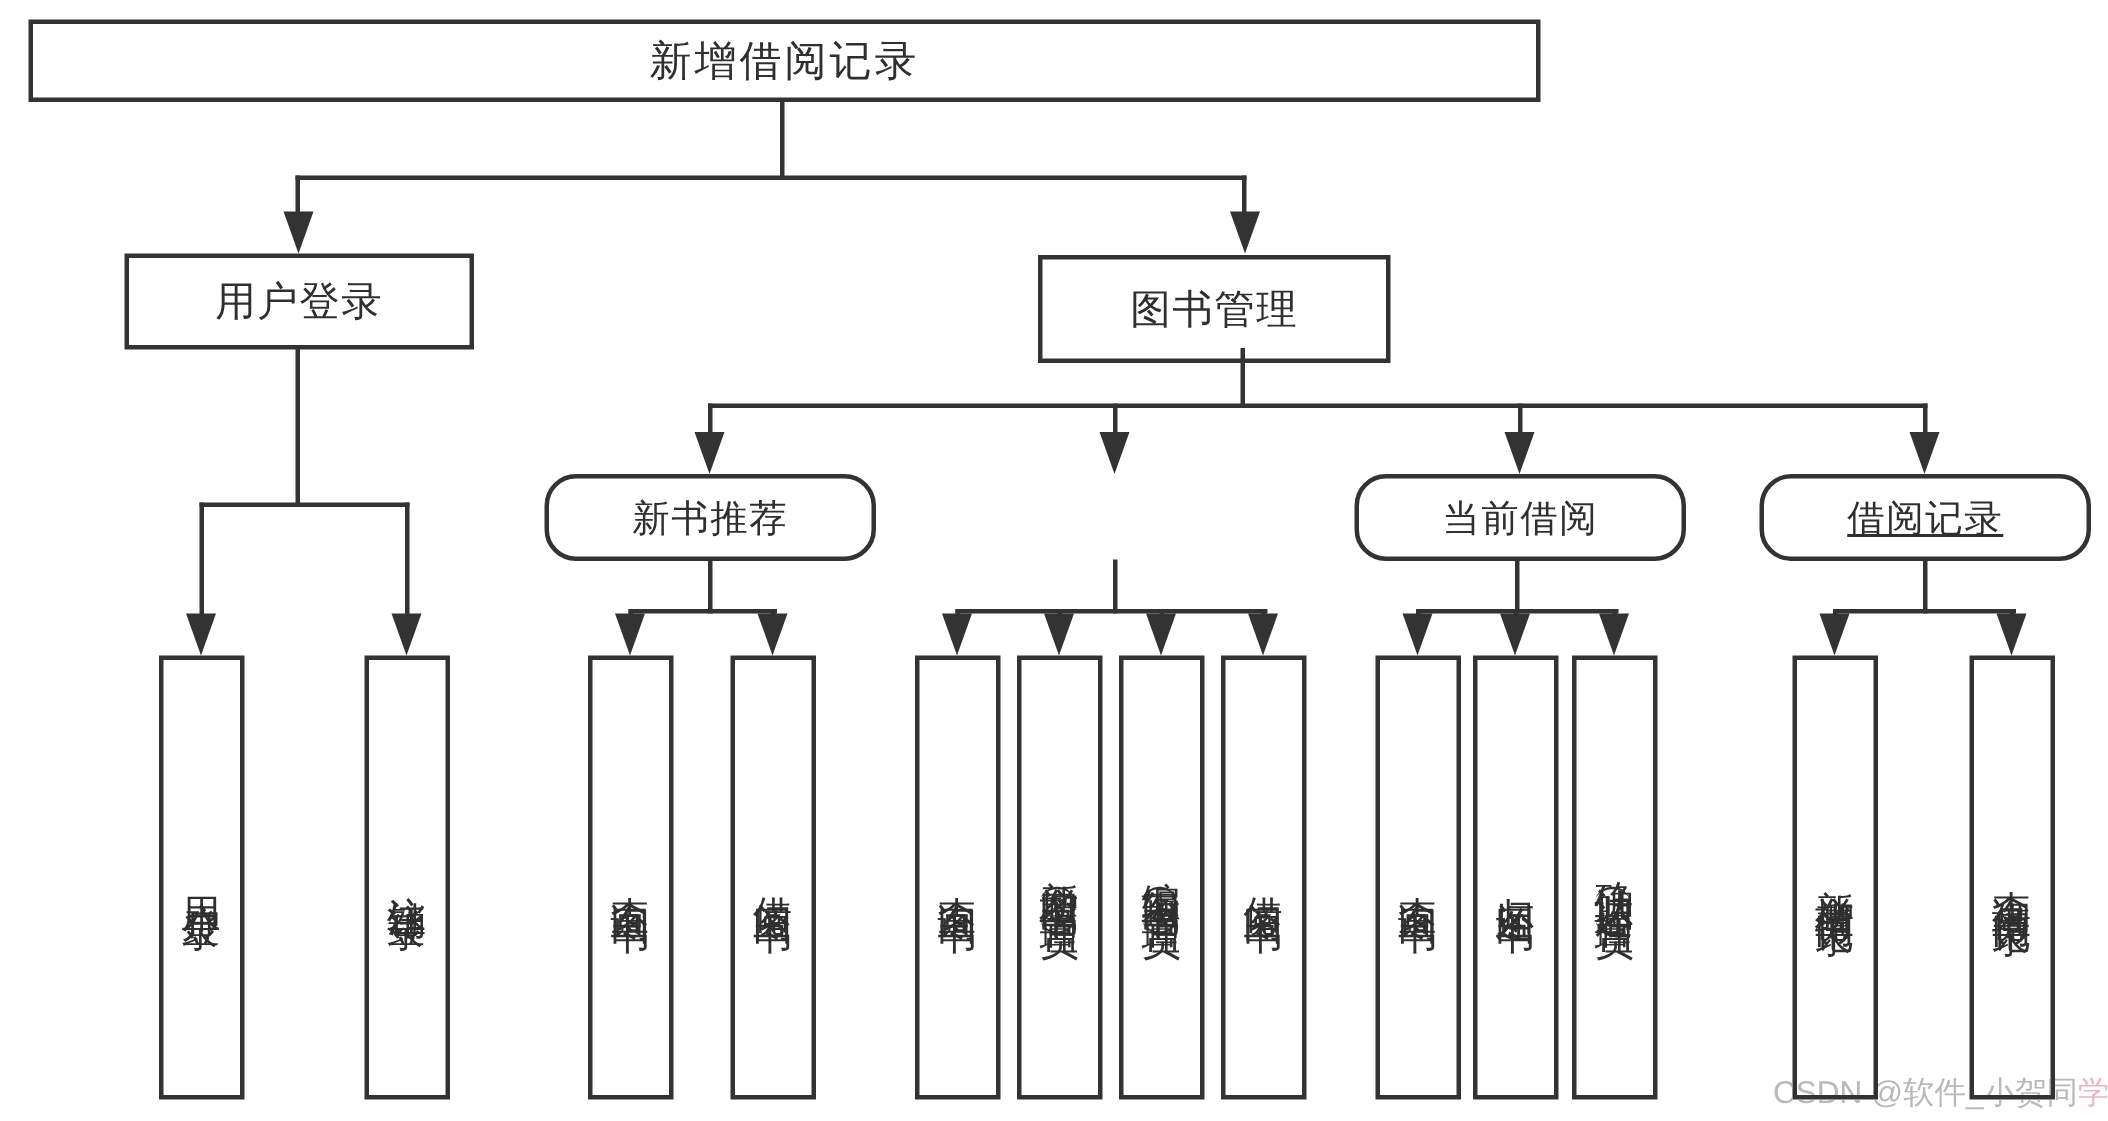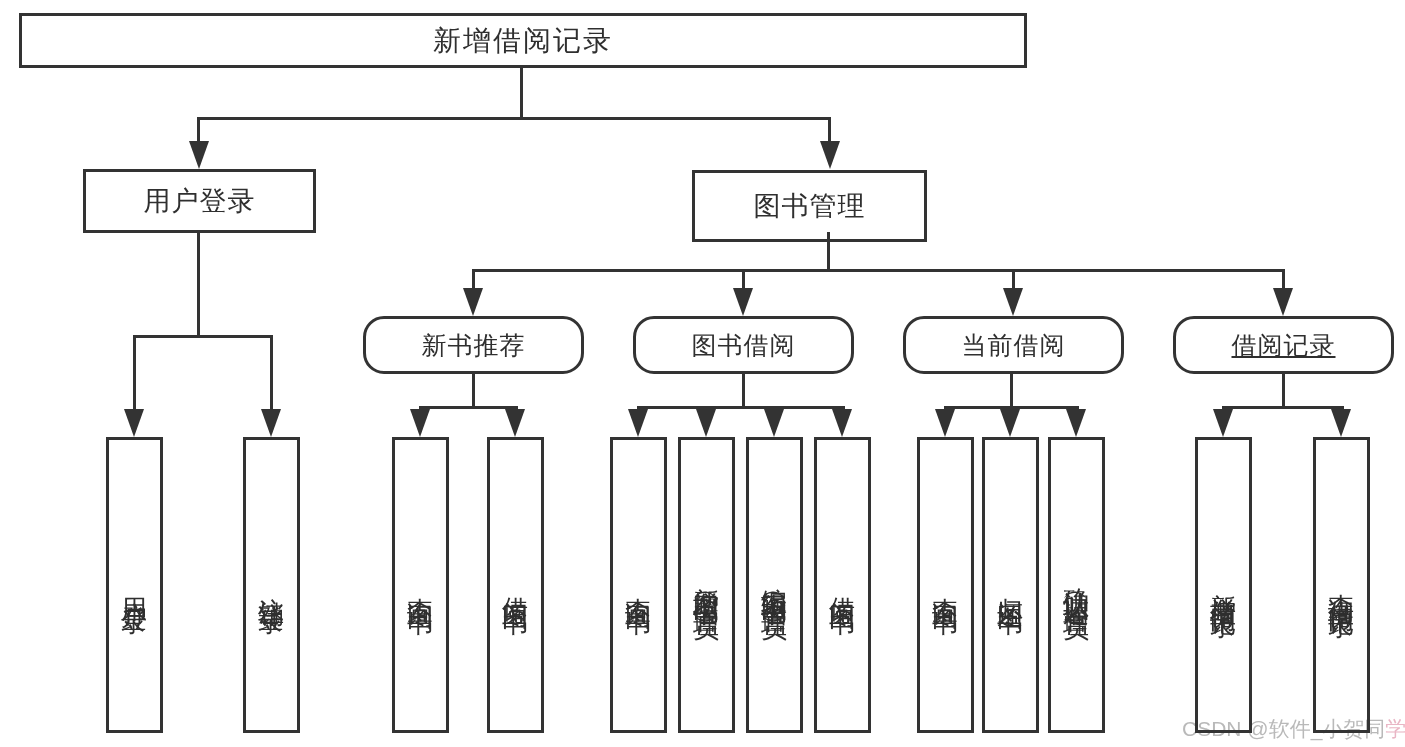--- a/index.html
+++ b/index.html
@@ -37,21 +37,20 @@
 <body>
 
 <div class="canvas">
 
   <div class="box root-box" style="left:19px;top:13px;width:1008px;height:55px;">新增借阅记录</div>
 
   <div class="box l2-box" style="left:83px;top:169px;width:233px;height:64px;">用户登录</div>
   <div class="box l2-box" style="left:692px;top:170px;width:235px;height:72px;">图书管理</div>
 
   <div class="box l3-box" style="left:363px;top:316px;width:221px;height:58px;">新书推荐</div>
-  <div class="box l3-box" style="left:633px;top:316px;width:221px;height:58px;">图书借阅</div>
   <div class="box l3-box" style="left:903px;top:316px;width:221px;height:58px;">当前借阅</div>
   <div class="box l3-box" style="left:1173px;top:316px;width:221px;height:58px;text-decoration:underline;">借阅记录</div>
 
   <div class="box leaf-box" style="left:106px;top:437px;width:57px;height:296px;">
     <span class="vtext">用户登录</span>
   </div>
   <div class="box leaf-box" style="left:243px;top:437px;width:57px;height:296px;">
     <span class="vtext">注销登录</span>
   </div>
 

